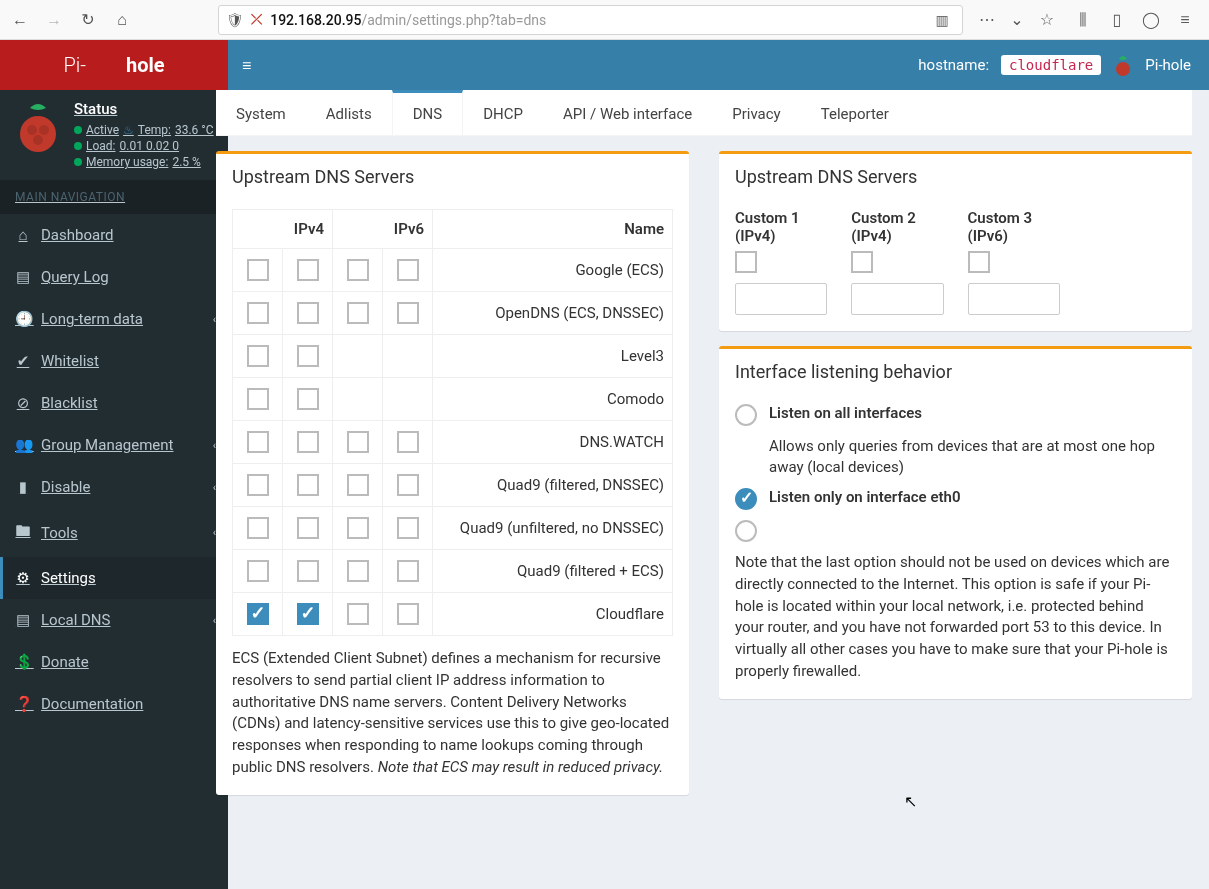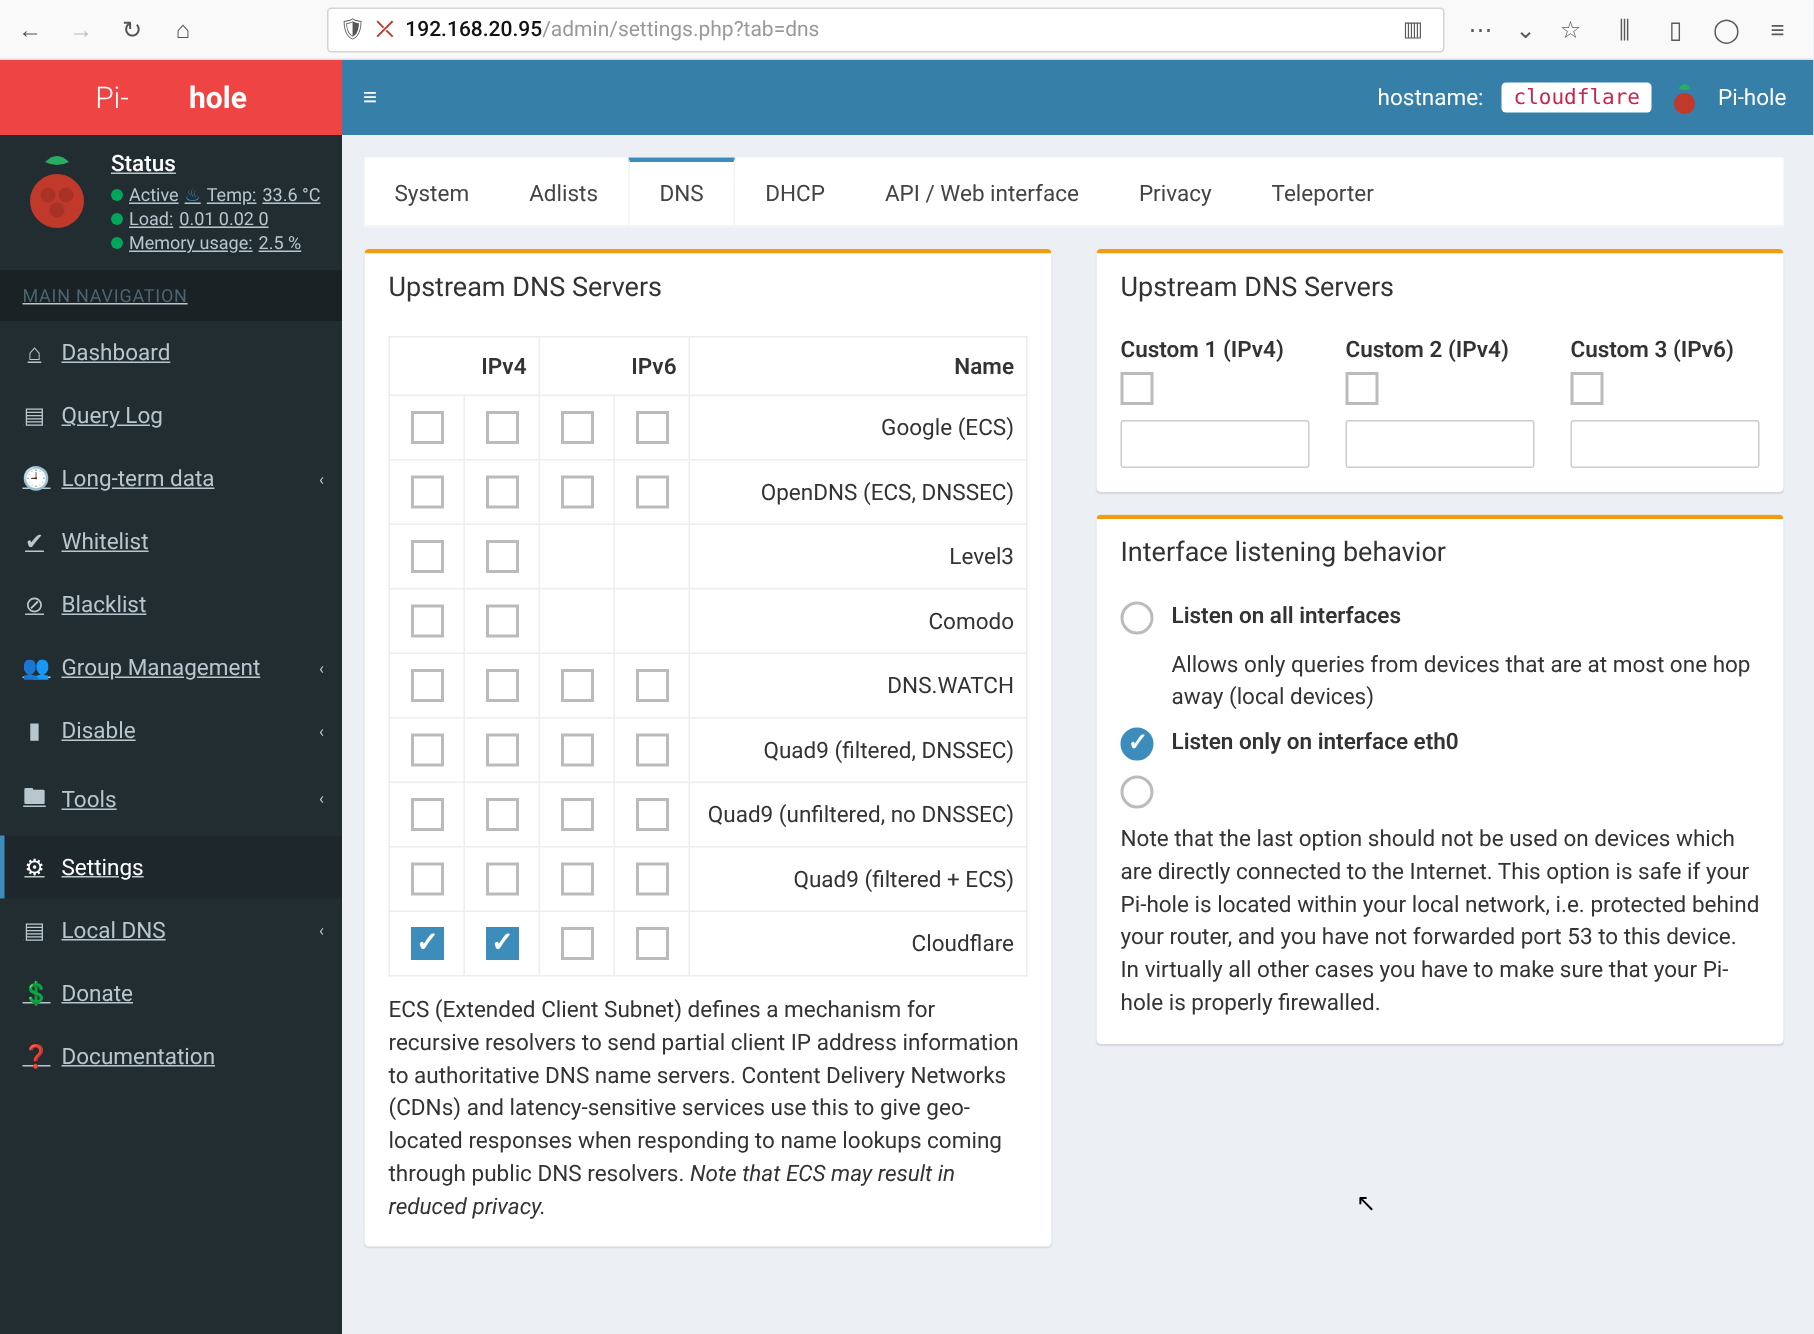--- a/index.html
+++ b/index.html
@@ -14,60 +14,60 @@
 .url-bar .shield { width: 16px; height: 16px; display: inline-flex; align-items: center; justify-content: center; }
 .url-bar .slash { color: #c0392b; font-weight: bold; }
 .url-text { flex: 1; }
 .url-text .dim { color: #999; }
 .url-text b { color: #111; font-weight: 500; }
 .browser-right { margin-left: auto; display: flex; align-items: center; gap: 10px; padding: 0 6px; }
 .browser-icon { width: 24px; height: 24px; display: inline-flex; align-items: center; justify-content: center; color: #5a5a5a; }
 
 
 .topbar { height: 50px; background: #367fa9; display: flex; align-items: center; color: #fff; }
-.logo-area { width: 228px; height: 50px; background: #ef4444; display: flex; align-items: center; justify-content: center; font-size: 20px; font-weight: 300; }
+.logo-area { width: 228px; height: 50px; background: #b91c1c; display: flex; align-items: center; justify-content: center; font-size: 20px; font-weight: 300; }
 .logo-area b { font-weight: 700; margin-left: 40px; }
 .hamburger { padding: 0 14px; font-size: 16px; cursor: pointer; }
 .topbar-right { margin-left: auto; display: flex; align-items: center; gap: 12px; padding-right: 18px; font-size: 15px; }
 .hostname-badge { background: #fff; color: #c7254e; font-family: monospace; font-size: 14px; padding: 2px 8px; border-radius: 3px; }
 .rasp-icon { width: 20px; height: 24px; }
 
 
 .sidebar { position: absolute; top: 90px; left: 0; width: 228px; height: 838px; background: #222d32; color: #b8c7ce; text-decoration: underline; }
 .status-block { padding: 10px 14px; display: flex; gap: 12px; align-items: flex-start; }
 .status-title { color: #fff; font-size: 15px; font-weight: 500; margin-bottom: 4px; }
 .status-line { font-size: 12px; color: #b8c7ce; display: flex; align-items: center; gap: 4px; line-height: 16px; }
 .dot { width: 8px; height: 8px; border-radius: 50%; display: inline-block; }
 .dot.green { background: #00a65a; }
 .nav-header { color: #4b646f; background: #1a2226; padding: 10px 15px; font-size: 12px; letter-spacing: 0.5px; }
 .nav-item { display: flex; align-items: center; padding: 12px 15px; font-size: 15px; color: #b8c7ce; gap: 10px; position: relative; }
 .nav-item.active { background: #1e282c; color: #fff; border-left: 3px solid #3c8dbc; padding-left: 12px; }
 .nav-item .chev { position: absolute; right: 12px; font-size: 11px; color: #b8c7ce; }
 .nav-icon { width: 16px; text-align: center; }
 
 
-.content-wrap { position: absolute; left: 228px; top: 90px; width: 976px; height: 799px; padding: 15px; overflow: hidden; }
+.content-wrap { position: absolute; left: 216px; top: 90px; width: 976px; height: 799px; overflow: hidden; }
 .tabs { display: flex; background: #fff; border-bottom: 1px solid #f4f4f4; }
 .tab { padding: 12px 20px; font-size: 15px; color: #444; border-top: 3px solid transparent; }
 .tab.active { border-top: 3px solid #3c8dbc; background: #fff; color: #444; border-left: 1px solid #f4f4f4; border-right: 1px solid #f4f4f4; }
 .cols { display: flex; gap: 30px; margin-top: 15px; }
 .col { flex: 1; }
 .box { background: #fff; border-top: 3px solid #f39c12; border-radius: 3px; box-shadow: 0 1px 1px rgba(0,0,0,0.1); margin-bottom: 15px; }
 .box-header { padding: 12px 16px; font-size: 18px; color: #333; }
 .box-body { padding: 10px 16px 16px; font-size: 15px; color: #333; }
 .dns-table { width: 100%; border-collapse: collapse; }
 .dns-table th, .dns-table td { border: 1px solid #eee; padding: 10px 8px; text-align: right; font-size: 15px; color: #333; }
 .dns-table th { font-weight: 600; }
 .dns-table td.cb-cell { width: 50px; text-align: center; }
 .cb { appearance: none; width: 22px; height: 22px; border: 2px solid #bbb; display: inline-block; position: relative; vertical-align: middle; }
 .cb.checked { background: #3c8dbc; border-color: #3c8dbc; }
 .cb.checked::after { content: "✓"; color: #fff; position: absolute; top: -3px; left: 2px; font-size: 18px; font-weight: bold; }
 .ecs-note { font-size: 15px; color: #333; margin-top: 12px; line-height: 1.45; }
 .ecs-note i { font-style: italic; }
-.custom-grid { display: grid; grid-template-columns: 1fr 1fr 1fr; gap: 24px 24px; }
+.custom-grid { display: grid; grid-template-columns: 1fr 1fr 1fr 1fr; gap: 24px 24px; }
 .custom-field label { font-weight: 600; font-size: 15px; display: block; margin-bottom: 6px; }
 .custom-field .cb-plain { width: 22px; height: 22px; border: 2px solid #bbb; display: inline-block; }
 .custom-field input[type=text] { width: 100%; height: 32px; border: 1px solid #ccc; border-radius: 2px; padding: 4px 8px; margin-top: 6px; }
 .radio-row { display: flex; gap: 12px; align-items: flex-start; margin-bottom: 10px; }
 .radio { width: 22px; height: 22px; border: 2px solid #bbb; border-radius: 50%; flex-shrink: 0; position: relative; }
 .radio.checked { background: #3c8dbc; border-color: #3c8dbc; }
 .radio.checked::after { content: "✓"; color: #fff; position: absolute; top: -2px; left: 3px; font-size: 16px; font-weight: bold; }
 .radio-label { font-size: 15px; color: #333; }
 .radio-label b { font-weight: 600; }
 .radio-sub { font-size: 15px; color: #333; margin-left: 34px; margin-bottom: 10px; line-height: 1.4; }

